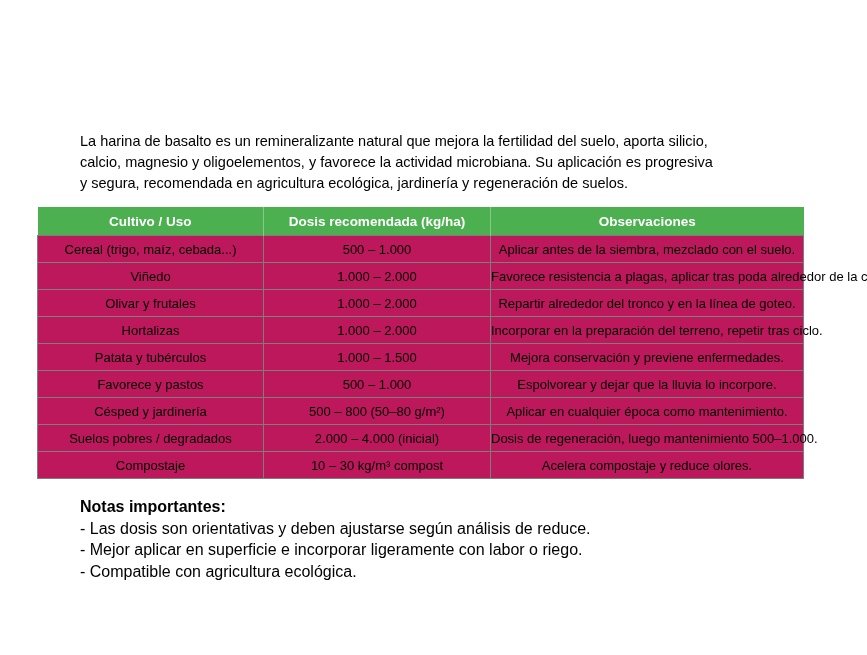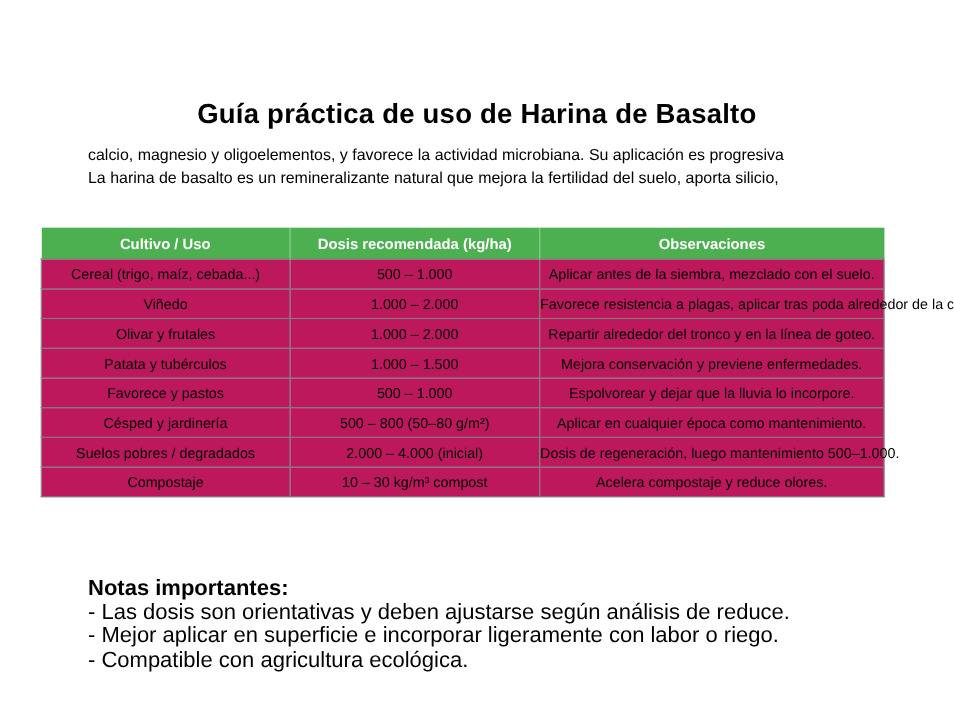--- a/index.html
+++ b/index.html
@@ -65,40 +65,40 @@
     background: #be185d;
     border: 1px solid #7d7d7d;
     height: 26px;
     padding: 0;
     text-align: center;
     white-space: nowrap;
     overflow: visible;
   }
   .notes {
     position: absolute;
-    top: 525px;
+    top: 496px;
     left: 80px;
-    font-size: 20px;
+    font-size: 16px;
     line-height: 21.5px;
     white-space: nowrap;
   }
   .notes-heading {
     font-weight: bold;
   }
 </style>
 </head>
 <body>
 
 <div class="page">
 
-  <h1 class="doc-title">Guía práctica de uso de Harina de Basalto</h1>
 
   <div class="intro">
+    <div>La harina de basalto es un remineralizante natural que mejora la fertilidad del suelo, aporta silicio,</div>
     <div>calcio, magnesio y oligoelementos, y favorece la actividad microbiana. Su aplicación es progresiva</div>
-    <div>La harina de basalto es un remineralizante natural que mejora la fertilidad del suelo, aporta silicio,</div>
+    <div>y segura, recomendada en agricultura ecológica, jardinería y regeneración de suelos.</div>
   </div>
 
   <table class="dosage">
     <colgroup>
       <col class="c1">
         <col class="c2">
         <col class="c3">
     </colgroup>
     <thead>
       <tr>
@@ -115,20 +115,25 @@
       </tr>
       <tr>
         <td>Viñedo</td>
         <td>1.000 – 2.000</td>
         <td>Favorece resistencia a plagas, aplicar tras poda alrededor de la cepa.</td>
       </tr>
       <tr>
         <td>Olivar y frutales</td>
         <td>1.000 – 2.000</td>
         <td>Repartir alrededor del tronco y en la línea de goteo.</td>
+      </tr>
+      <tr>
+        <td>Hortalizas</td>
+        <td>1.000 – 2.000</td>
+        <td>Incorporar en la preparación del terreno, repetir tras ciclo.</td>
       </tr>
       <tr>
         <td>Patata y tubérculos</td>
         <td>1.000 – 1.500</td>
         <td>Mejora conservación y previene enfermedades.</td>
       </tr>
       <tr>
         <td>Favorece y pastos</td>
         <td>500 – 1.000</td>
         <td>Espolvorear y dejar que la lluvia lo incorpore.</td>

